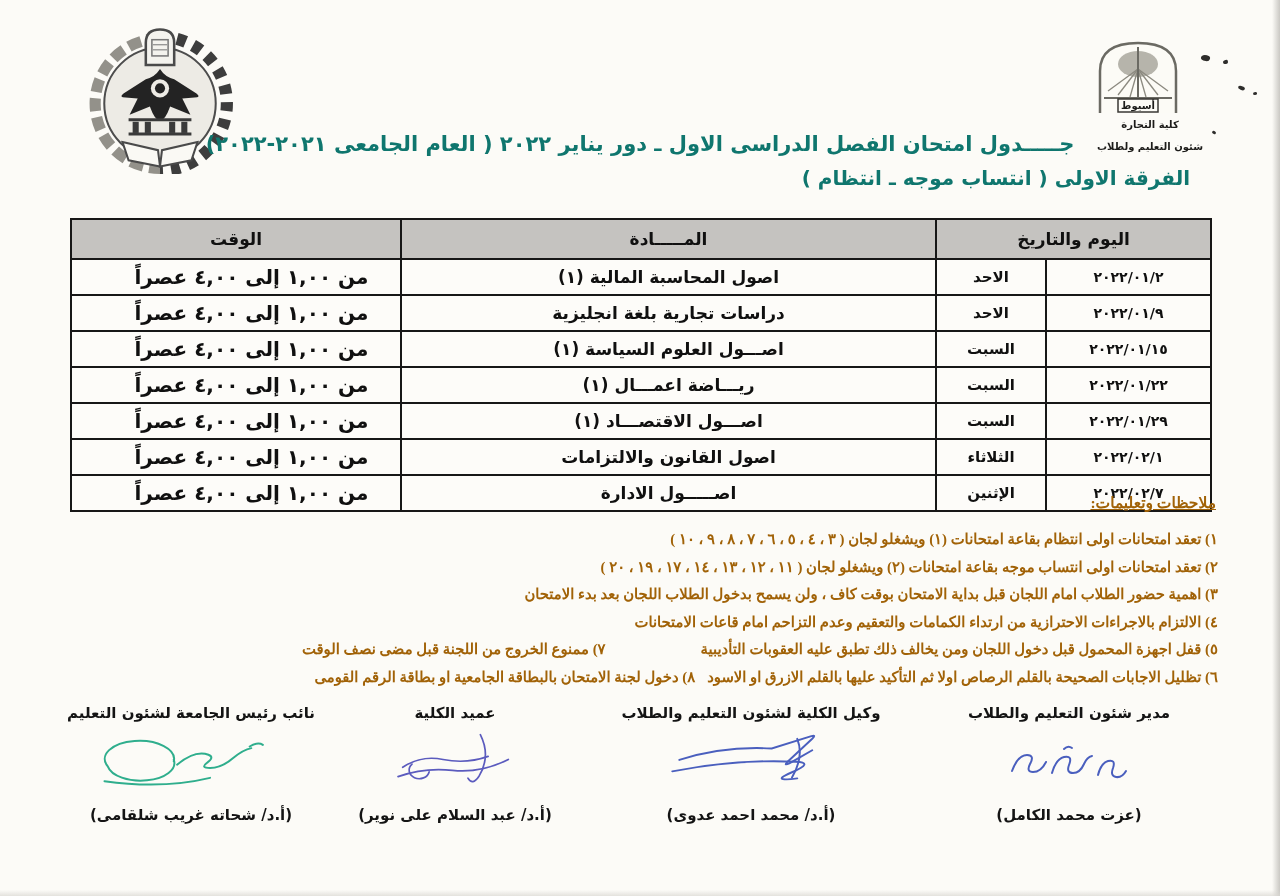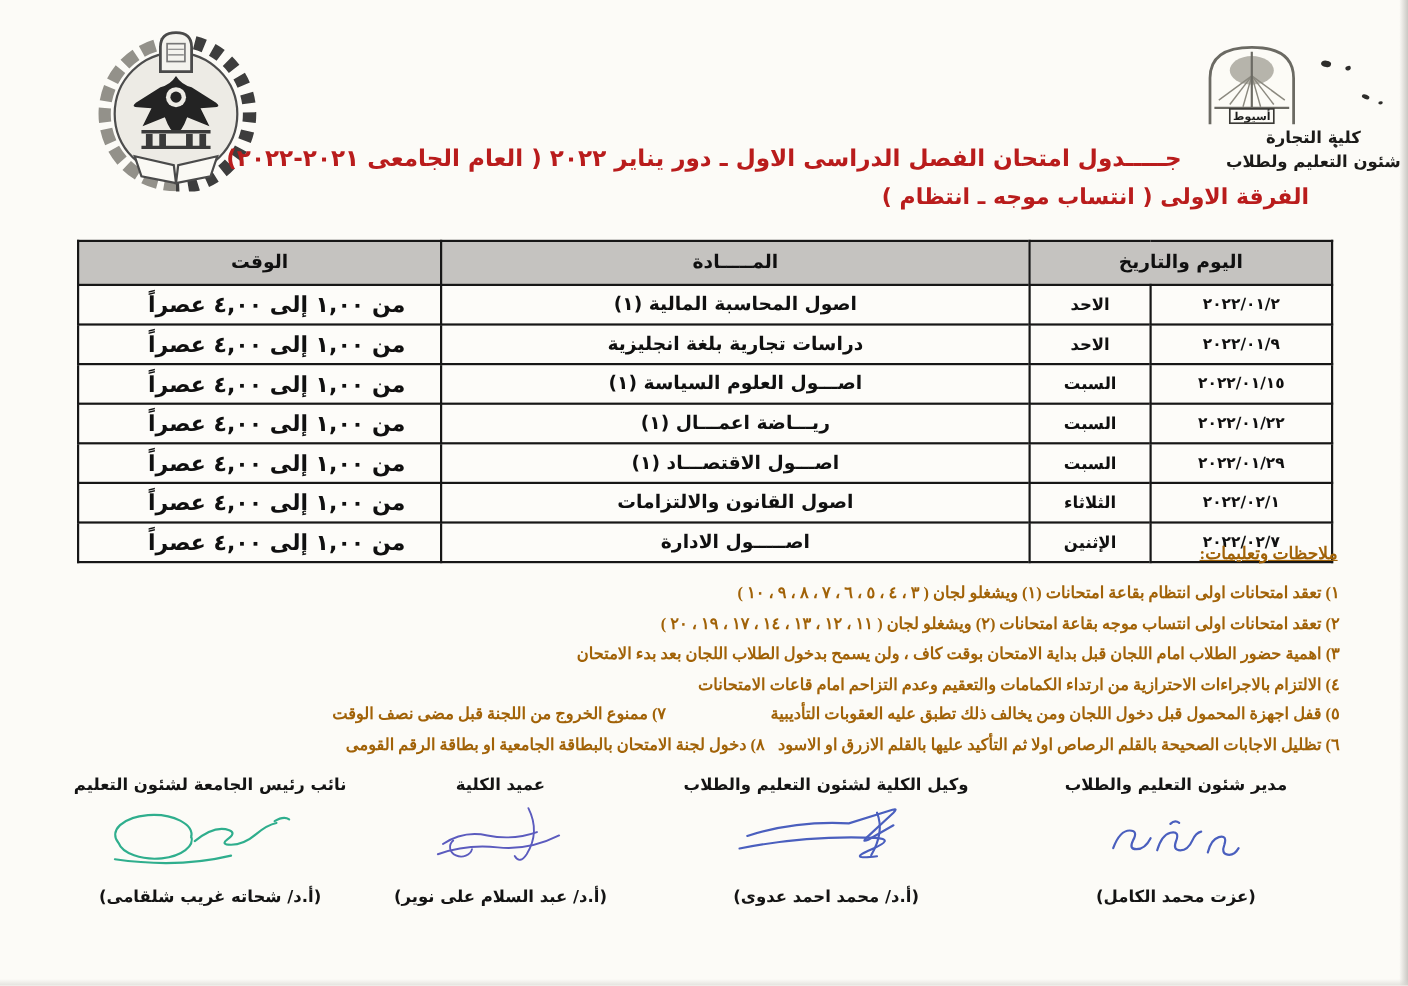--- a/index.html
+++ b/index.html
@@ -14,28 +14,28 @@
     background:#fcfbf7;
   }
   .edge-right{position:absolute;right:0;top:0;width:8px;height:100%;
     background:linear-gradient(to left,#b9b7b2,rgba(185,183,178,0));opacity:.75;}
   .edge-bottom{position:absolute;left:0;bottom:0;width:100%;height:6px;
     background:linear-gradient(to top,#d9d7d2,rgba(217,215,210,0));opacity:.7;}
 
   
   .seal-left{position:absolute;left:84px;top:26px;width:152px;height:148px;}
   .logo-right{position:absolute;left:1092px;top:34px;width:92px;height:82px;}
-  .logo-captions{position:absolute;left:1112px;top:114px;width:164px;
-    text-align:center;direction:rtl;font-weight:bold;font-size:15px;line-height:22px;color:#1c1b19;}
+  .logo-captions{position:absolute;left:1068px;top:114px;width:164px;
+    text-align:center;direction:rtl;font-weight:bold;font-size:10px;line-height:22px;color:#1c1b19;}
 
   
   .speck{position:absolute;background:#2e2d2b;border-radius:60% 40% 55% 45%;}
 
   
-  .titles{position:absolute;left:90px;top:132px;width:1100px;text-align:center;direction:rtl;color:#b91c1c;}
+  .titles{position:absolute;left:90px;top:132px;width:1100px;text-align:center;direction:rtl;color:#0f766e;}
   .title-1{font-size:21px;font-weight:bold;letter-spacing:.2px;}
   .title-2{font-size:20px;font-weight:bold;margin-top:10px;text-align:right;}
 
   
   table.exam{
     position:absolute;left:70px;top:218px;width:1140px;
     border-collapse:collapse;direction:rtl;table-layout:fixed;
     color:#101010;
   }
   table.exam th,table.exam td{

